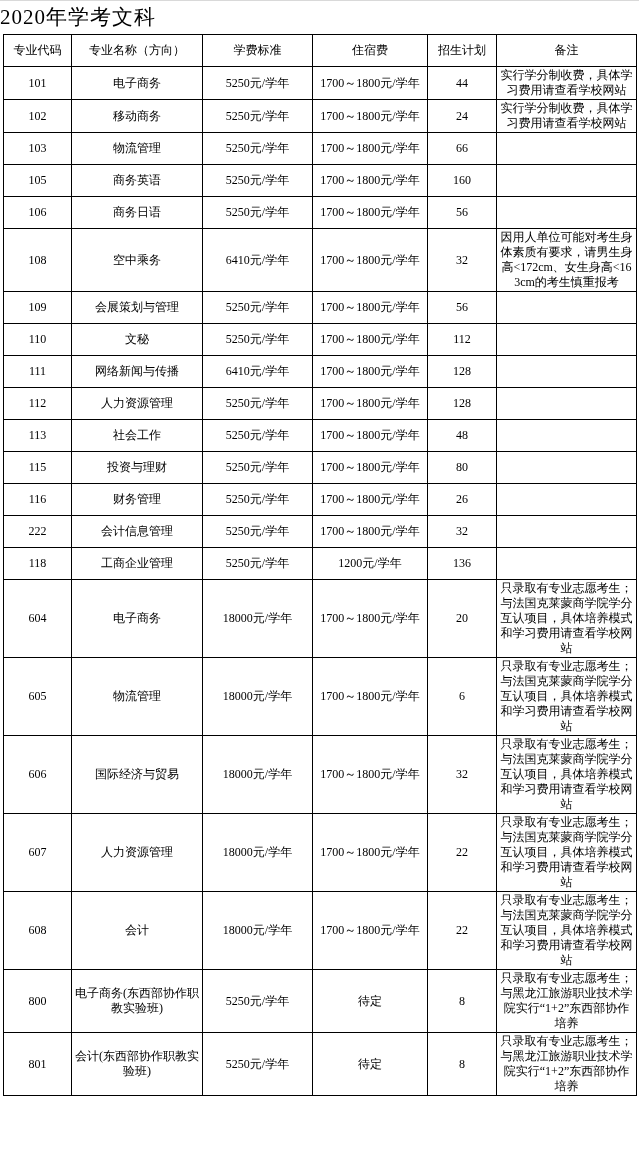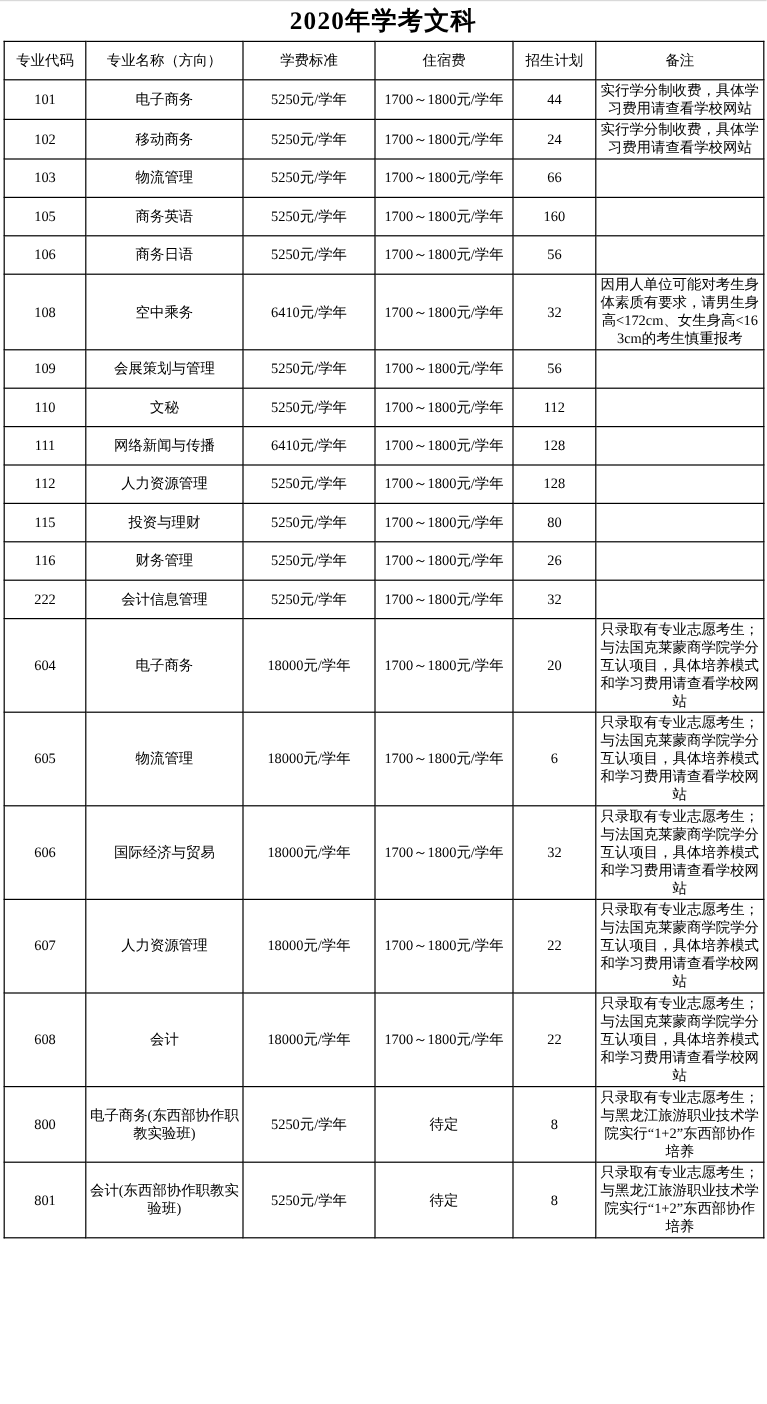--- a/index.html
+++ b/index.html
@@ -17,22 +17,22 @@
   .page {
     width: 639px;
     height: 1170px;
     border-top: 1px solid #d9d9d9;
     box-sizing: border-box;
     background: #ffffff;
   }
   .title {
     height: 33px;
     line-height: 33px;
-    text-align: center;
-    font-weight: bold;
+    text-align: left;
+    font-weight: normal;
     font-size: 21px;
     letter-spacing: 1px;
   }
   table.admission {
     border-collapse: collapse;
     table-layout: fixed;
     width: 633px;
     margin-left: 3px;
     background: #ffffff;
   }
@@ -177,20 +177,28 @@
 
   <tr>
     <td>112</td>
     <td>人力资源管理</td>
     <td>5250元/学年</td>
     <td>1700～1800元/学年</td>
     <td>128</td>
     <td class="remark-cell"></td>
   </tr>
 
+  <tr>
+    <td>113</td>
+    <td>社会工作</td>
+    <td>5250元/学年</td>
+    <td>1700～1800元/学年</td>
+    <td>48</td>
+    <td class="remark-cell"></td>
+  </tr>
 
 
   <tr>
     <td>115</td>
     <td>投资与理财</td>
     <td>5250元/学年</td>
     <td>1700～1800元/学年</td>
     <td>80</td>
     <td class="remark-cell"></td>
   </tr>
@@ -206,20 +214,28 @@
 
   <tr>
     <td>222</td>
     <td>会计信息管理</td>
     <td>5250元/学年</td>
     <td>1700～1800元/学年</td>
     <td>32</td>
     <td class="remark-cell"></td>
   </tr>
 
+  <tr>
+    <td>118</td>
+    <td>工商企业管理</td>
+    <td>5250元/学年</td>
+    <td>1200元/学年</td>
+    <td>136</td>
+    <td class="remark-cell"></td>
+  </tr>
 
   <tr>
     <td>604</td>
     <td>电子商务</td>
     <td>18000元/学年</td>
     <td>1700～1800元/学年</td>
     <td>20</td>
     <td class="remark-cell">只录取有专业志愿考生；与法国克莱蒙商学院学分互认项目，具体培养模式和学习费用请查看学校网站</td>
   </tr>
 

